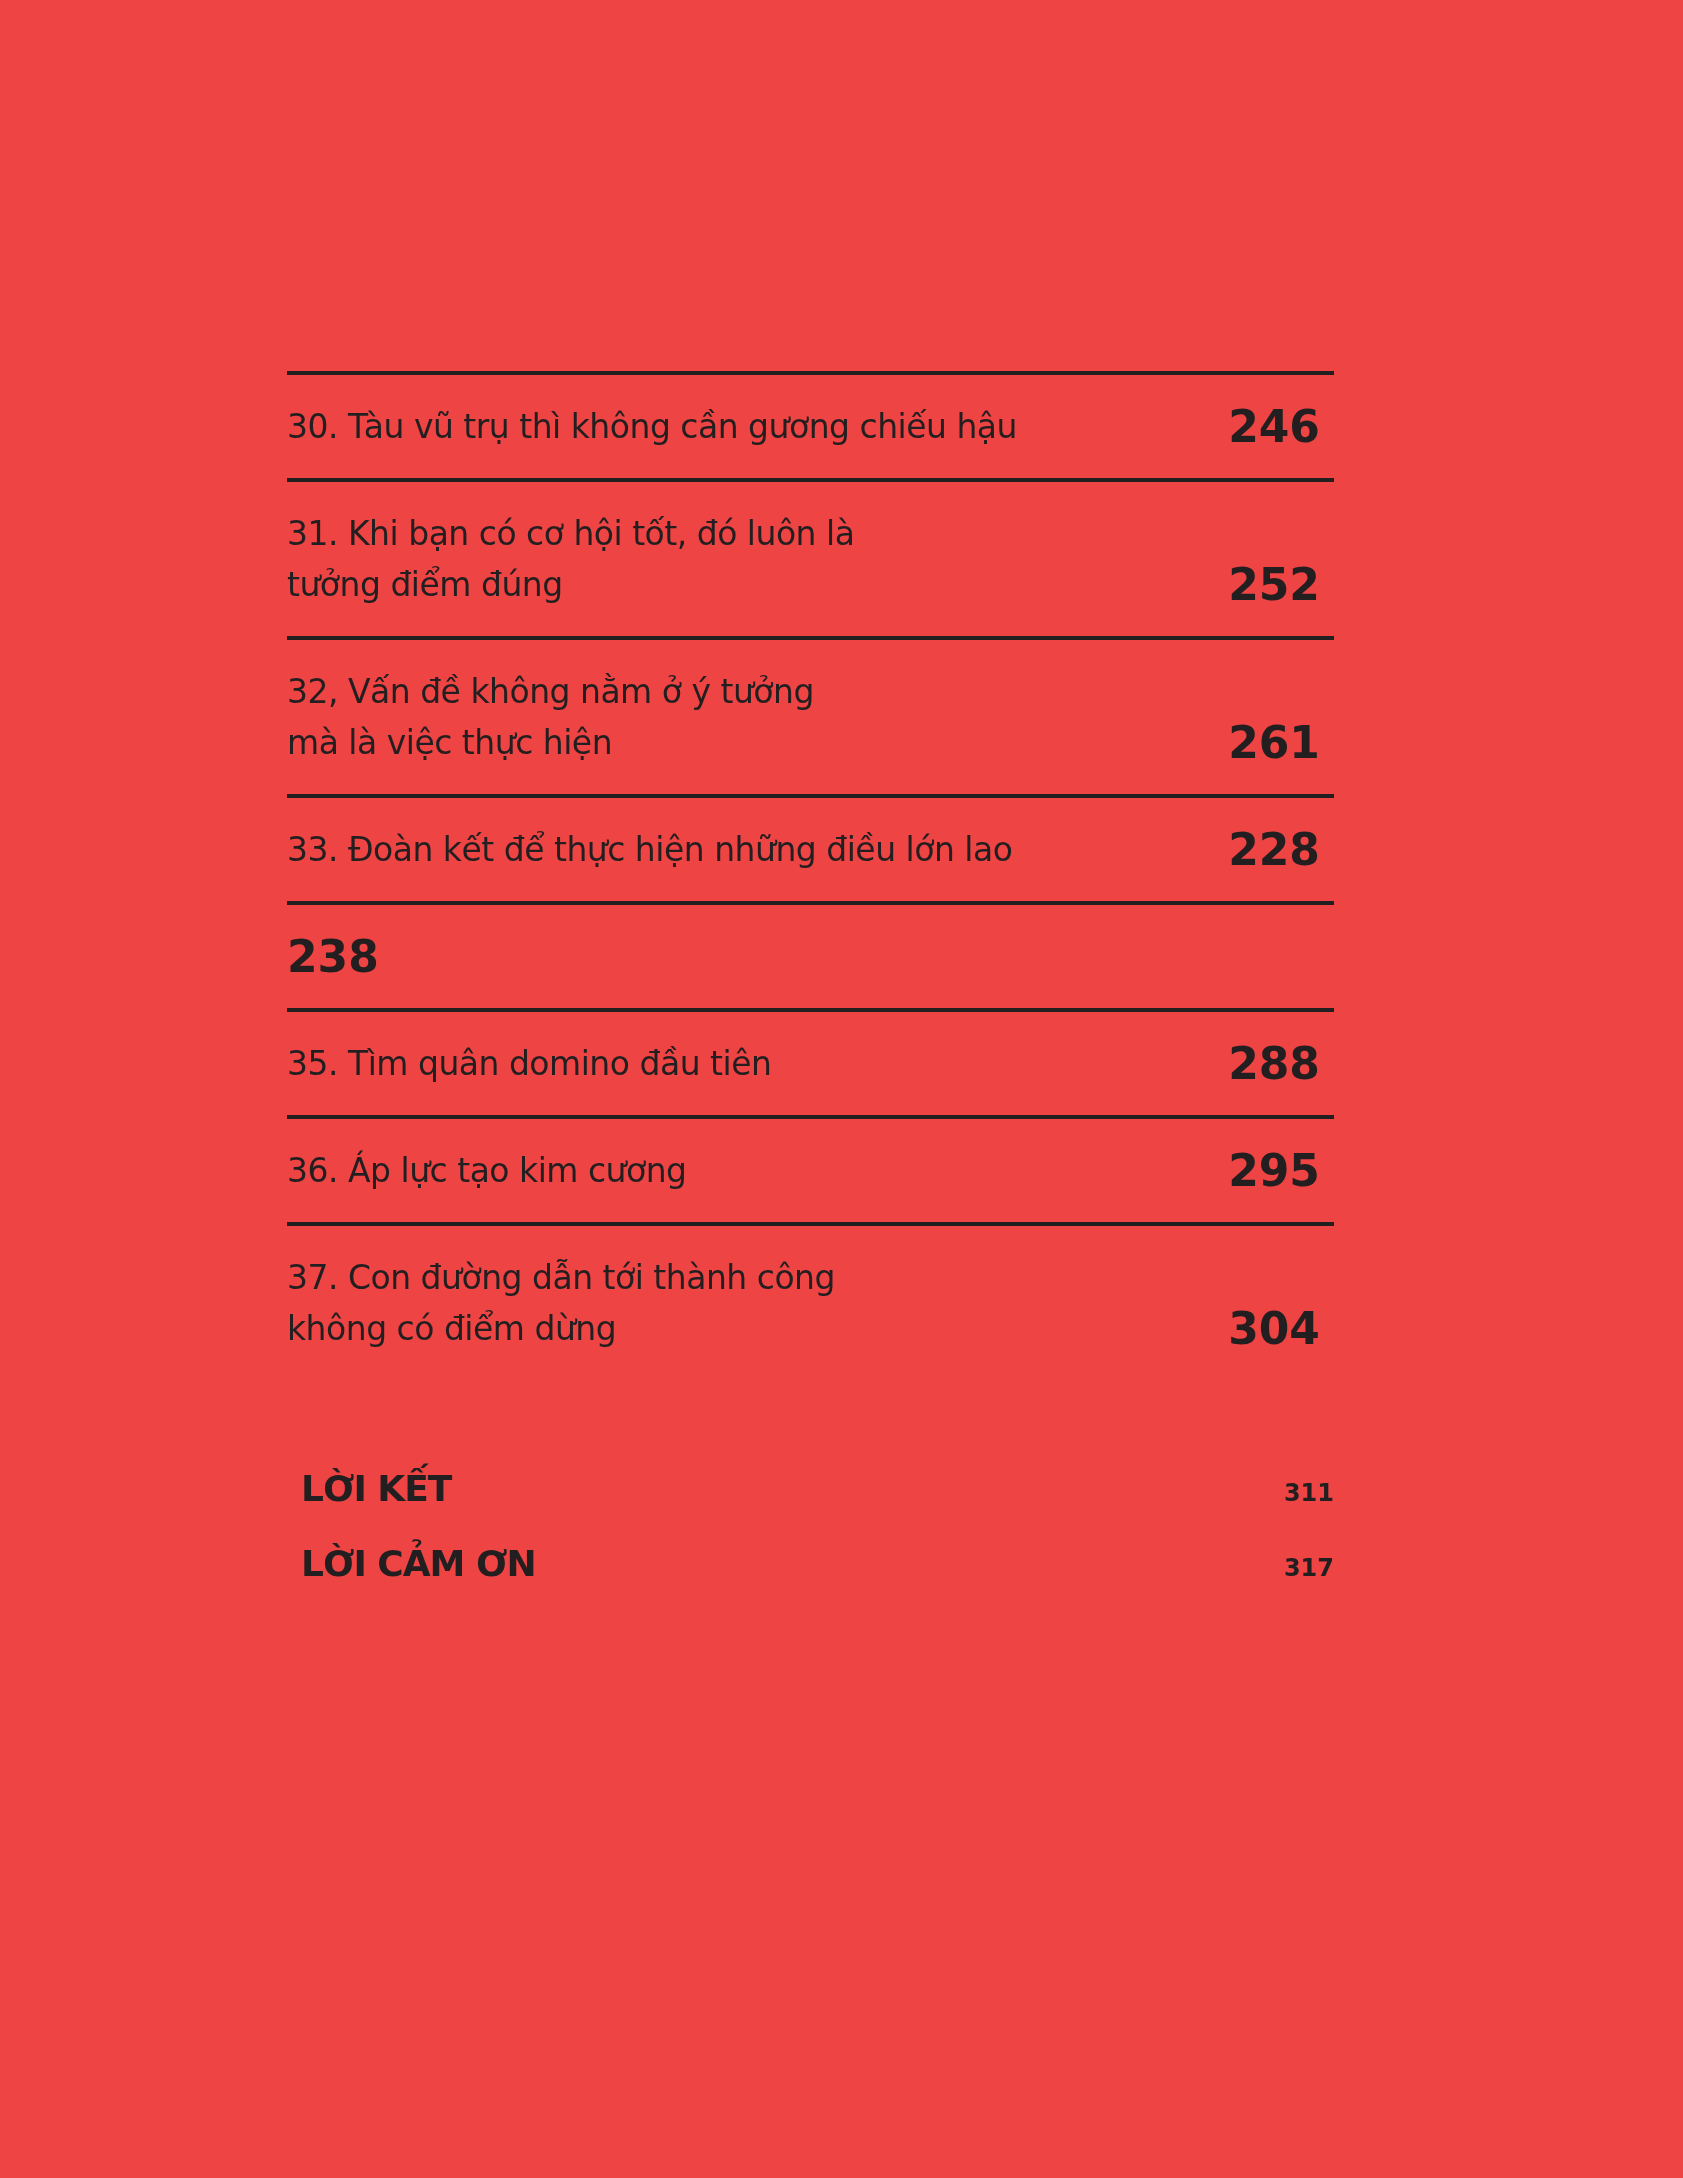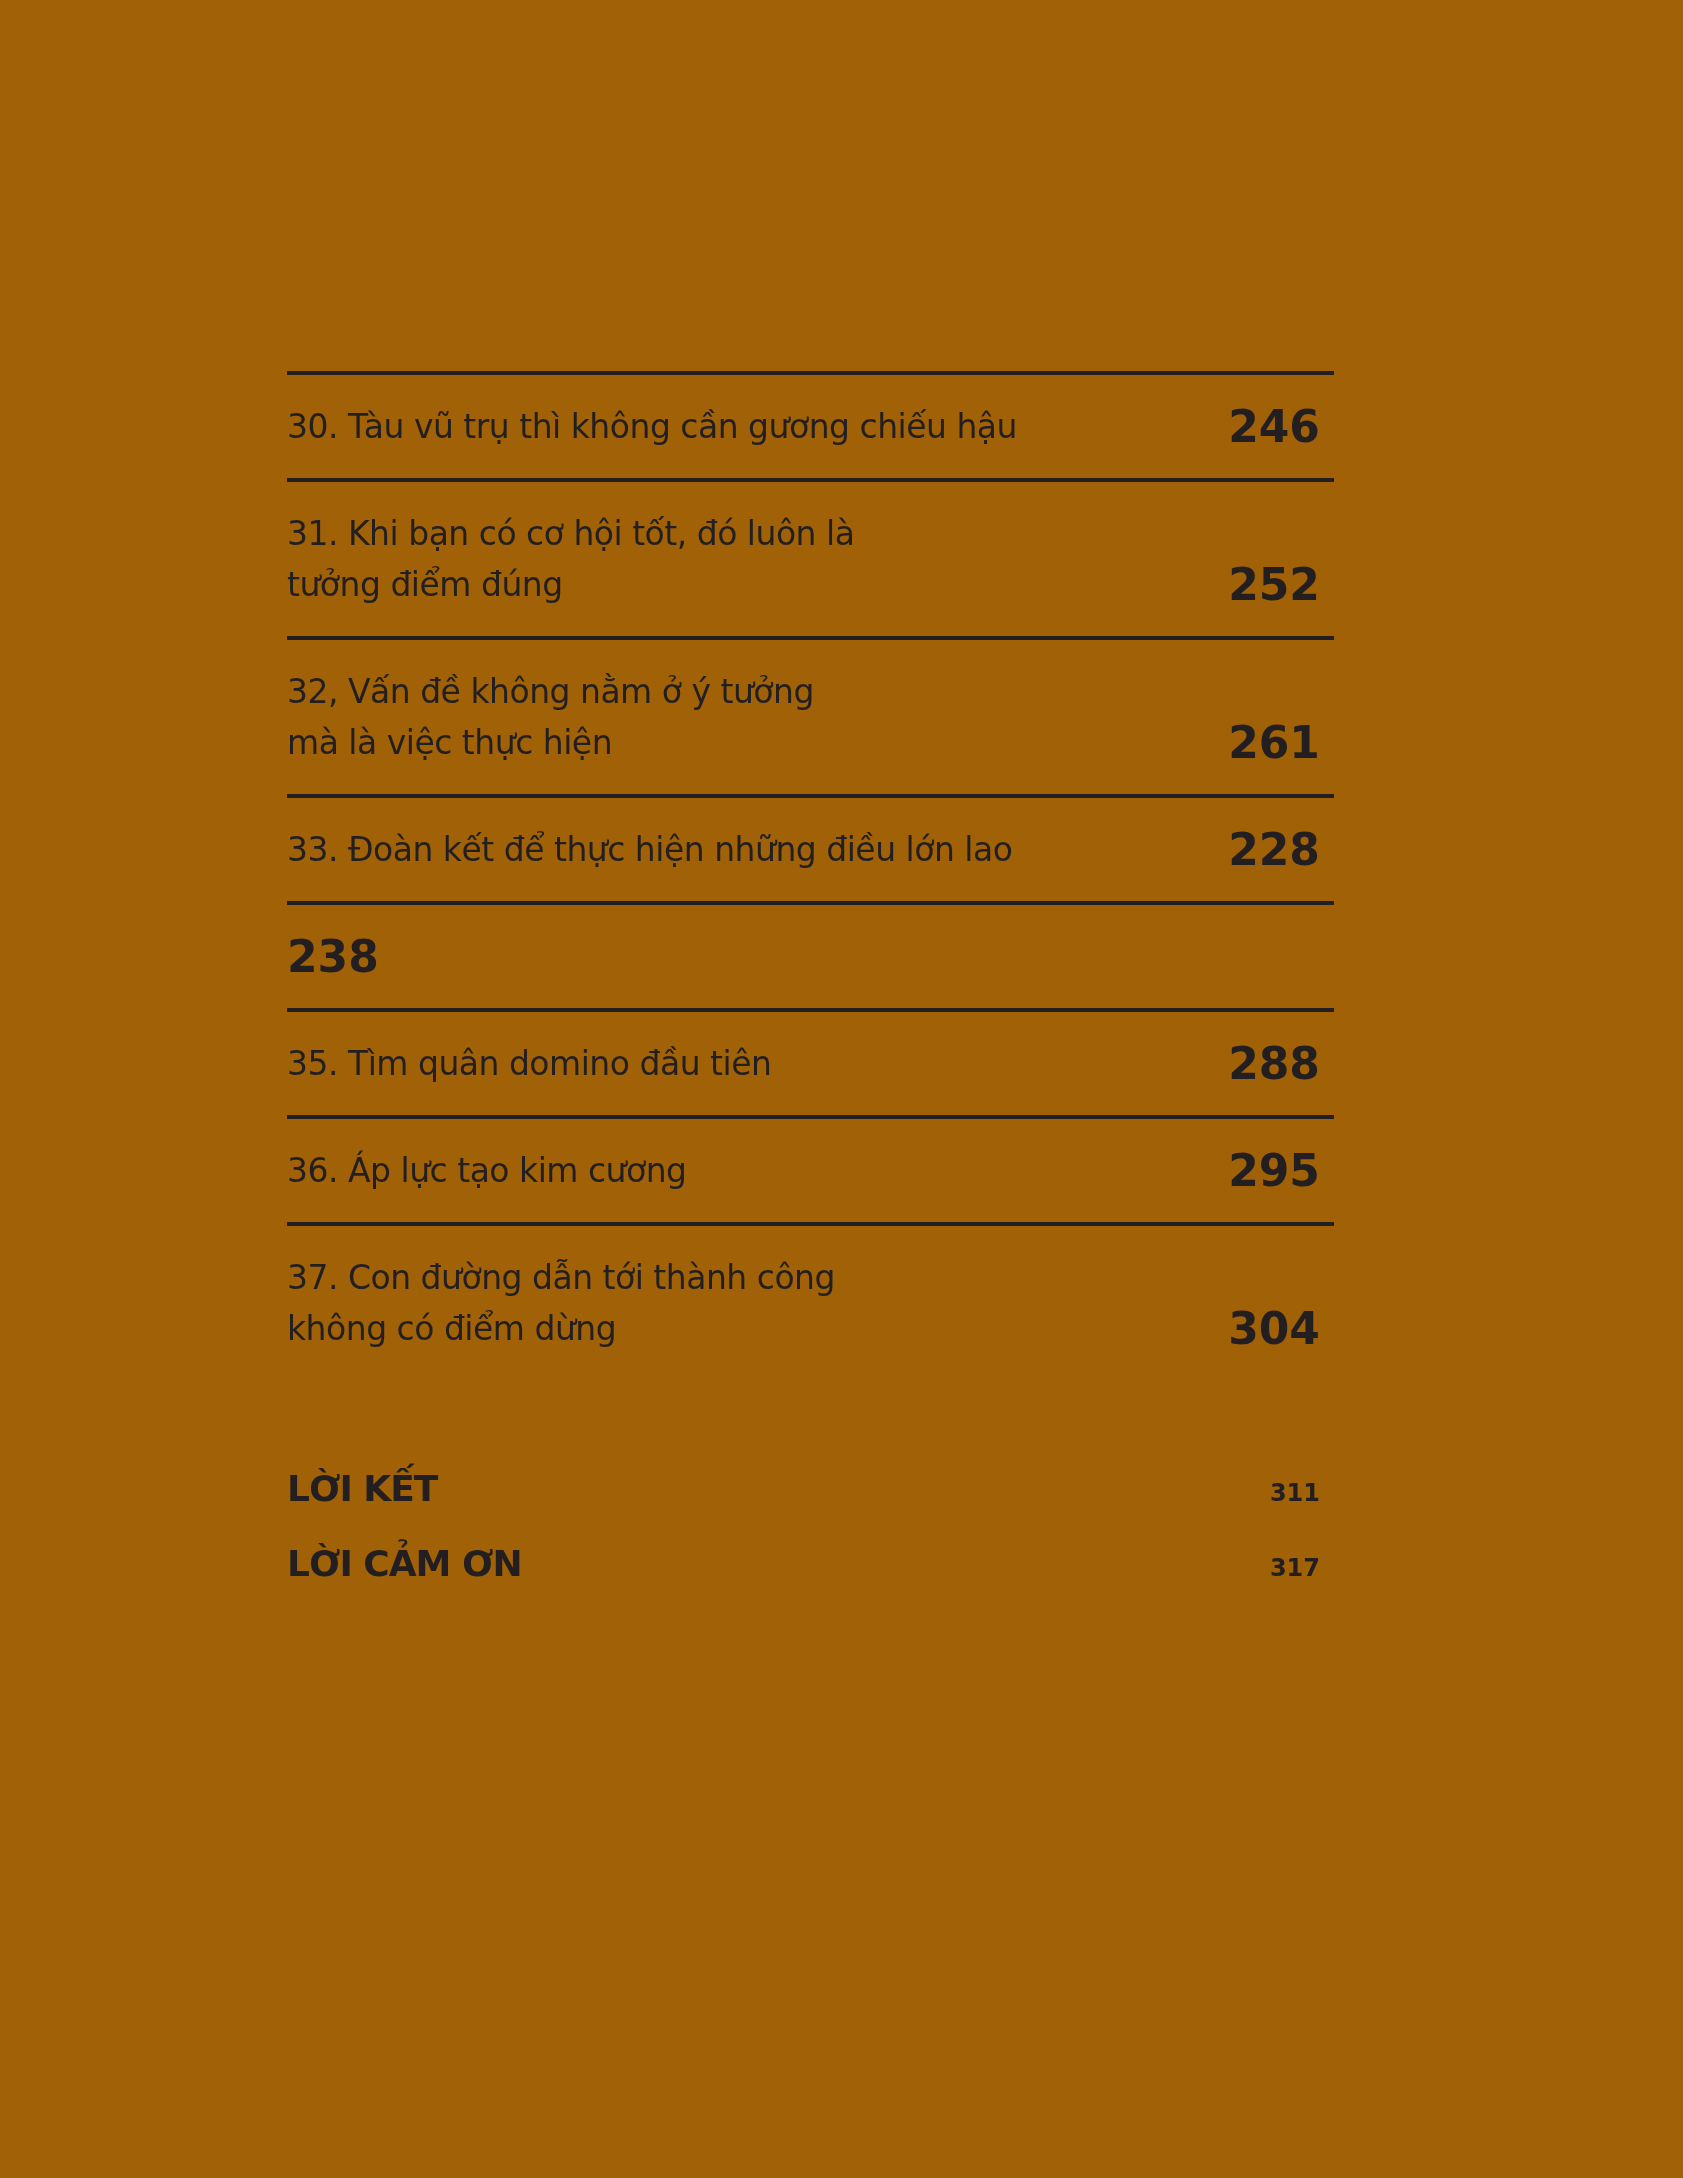--- a/index.html
+++ b/index.html
@@ -4,21 +4,21 @@
 <style>
   html, body {
     margin: 0;
     padding: 0;
     background: #ffffff;
   }
   .page {
     position: relative;
     width: 1683px;
     height: 2178px;
-    background: #a16207;
+    background: #ef4444;
     font-family: "DejaVu Sans", "Liberation Sans", sans-serif;
     color: #231f20;
   }
   .toc {
     position: absolute;
     left: 287px;
     top: 371px;
     width: 1047px;
   }
   .toc-row {
@@ -37,21 +37,21 @@
   .toc-line:empty { display: none; }
   .toc-page {
     font-size: 44px;
     line-height: 51px;
     font-weight: 700;
     padding-right: 14px;
     white-space: nowrap;
   }
   .closing {
     position: absolute;
-    left: 287px;
+    left: 301px;
     top: 1467px;
     width: 1047px;
   }
   .closing-row {
     display: flex;
     justify-content: space-between;
     align-items: baseline;
     margin-bottom: 27px;
   }
   .closing-label {

